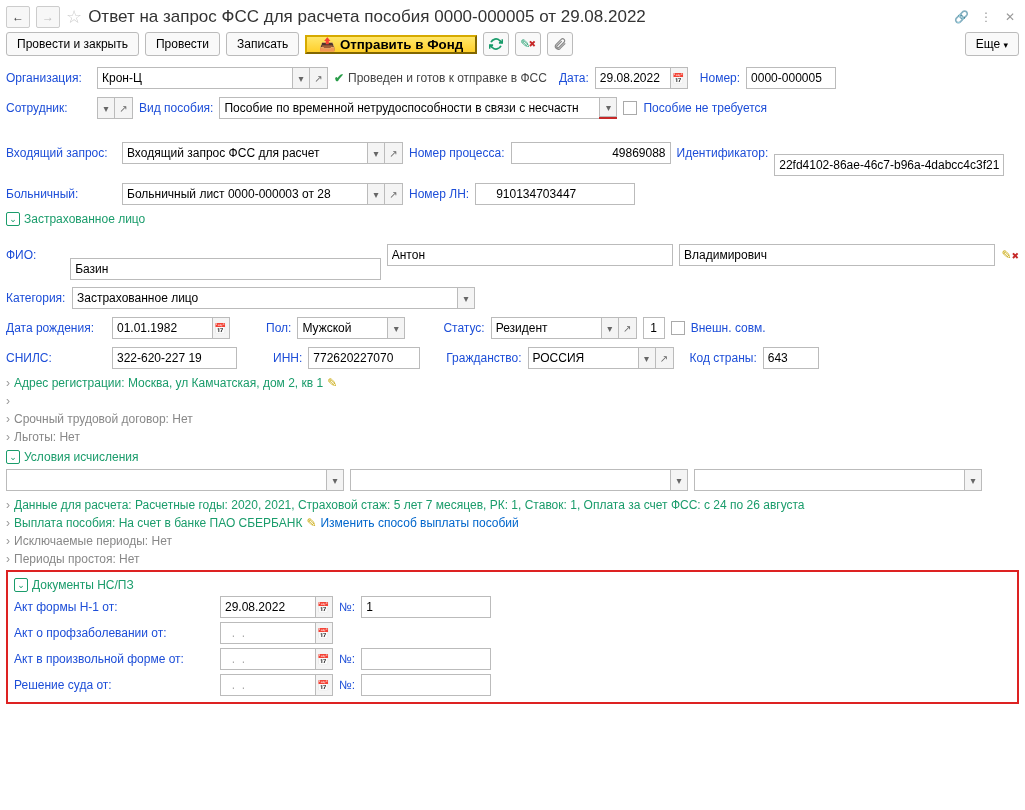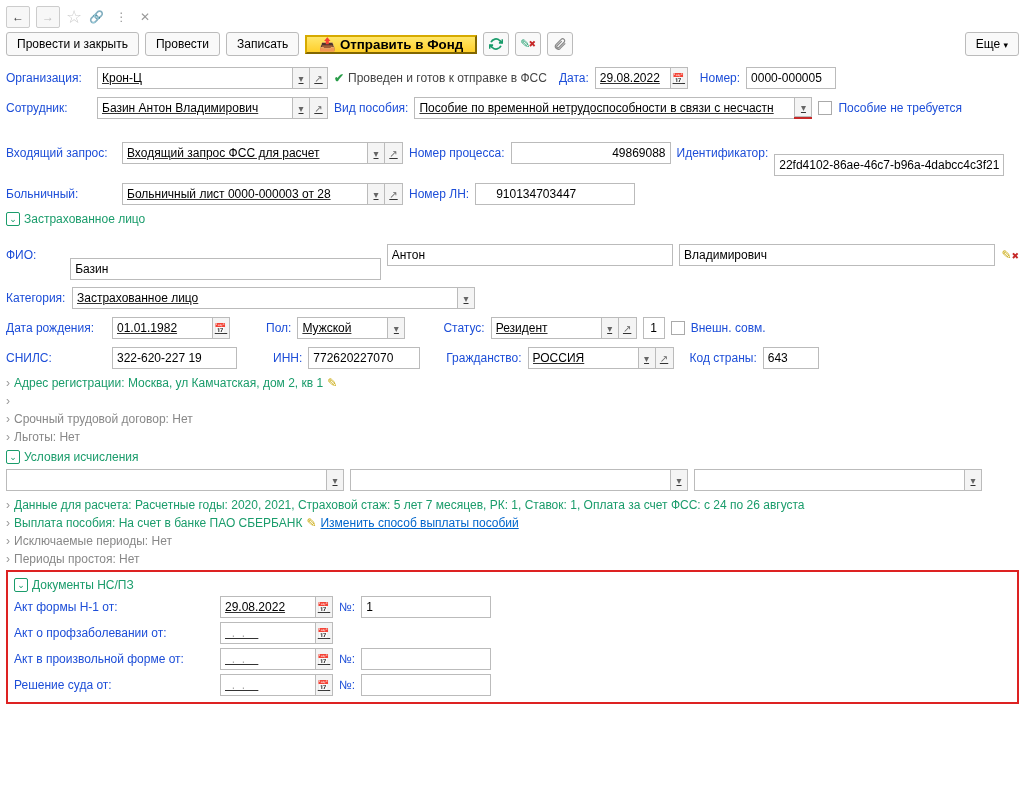--- a/index.html
+++ b/index.html
@@ -10,50 +10,51 @@
   .star { font-size: 18px; color: #ccc; cursor: pointer; }
   .title { font-size: 17px; color: #333; flex: 1; }
   .ico-sm { width: 18px; height: 18px; color: #999; cursor: pointer; display: flex; align-items: center; justify-content: center; }
   .toolbar { display: flex; align-items: center; gap: 6px; margin-bottom: 10px; }
   .btn { height: 24px; padding: 0 10px; border: 1px solid #bbb; background: #f9f9f9; cursor: pointer; border-radius: 3px; font-size: 12px; }
   .btn-yellow { background: linear-gradient(#ffe76b,#ffcf2a); border-color: #d6aa00; font-weight: bold; padding: 0 12px; display: flex; align-items: center; gap: 4px; }
   .btn-icon { width: 26px; height: 24px; border: 1px solid #bbb; background: #f9f9f9; display: flex; align-items: center; justify-content: center; cursor: pointer; border-radius: 3px; }
   .row { display: flex; align-items: center; gap: 6px; margin-bottom: 6px; min-height: 24px; }
   .lbl { color: #1d4ed8; white-space: nowrap; }
   .input { height: 22px; border: 1px solid #bbb; padding: 0 4px; font-size: 12px; background: #fff; }
-  .sel-wrap { display: flex; height: 22px; text-decoration: underline; }
+  .sel-wrap { display: flex; height: 22px; }
   .sel-wrap .input { border-right: none; }
   .sel-btn { width: 18px; border: 1px solid #bbb; background: #f4f4f4; display: flex; align-items: center; justify-content: center; cursor: pointer; font-size: 10px; color: #666; }
   .sel-btn + .sel-btn { border-left: none; }
   .check-status { color: #444; display: flex; align-items: center; gap: 4px; }
   .checkmark { color: #2a9d4a; font-weight: bold; }
   .underline-red { border-bottom: 2px solid #c62828; }
   .chk { width: 14px; height: 14px; border: 1px solid #aaa; }
   .group-hdr { display: flex; align-items: center; gap: 4px; color: #1a9c6b; margin: 6px 0 4px; cursor: pointer; }
   .group-hdr .chev { width: 14px; height: 14px; border: 1px solid #1a9c6b; border-radius: 2px; display: flex; align-items: center; justify-content: center; font-size: 9px; color: #1a9c6b; }
   .group-hdr.closed .chev, .chev.closed { color: #999; border-color: #ccc; }
   .gray-line { color: #888; display: flex; align-items: center; gap: 4px; margin: 4px 0; }
   .green-line { color: #1a9c6b; display: flex; align-items: center; gap: 4px; margin: 4px 0; }
-  .link { color: #0066cc; text-decoration: underline; cursor: pointer; }
+  .link { color: #0066cc; cursor: pointer; }
   .pencil { color: #c7a500; cursor: pointer; }
   .red-box { border: 2px solid #d22; padding: 6px 6px 2px; margin-top: 4px; }
   .spacer { flex: 1; }
   .input.ralign { text-align: right; }
   svg { display: block; }
   .green-ico { color: #1a9c6b; }
   .red-ico { color: #c62828; }
   .irow { display: flex; align-items: center; gap: 6px; margin-bottom: 4px; }
 </style>
 </head>
 <body>
 
 <div class="top-row">
   <div class="nav-btn">←</div>
   <div class="nav-btn disabled">→</div>
   <span class="star">☆</span>
+  <div class="title">Ответ на запрос ФСС для расчета пособия 0000-000005 от 29.08.2022</div>
   <span class="ico-sm">🔗</span>
   <span class="ico-sm">⋮</span>
   <span class="ico-sm">✕</span>
 </div>
 
 <div class="toolbar">
   <button class="btn">Провести и закрыть</button>
   <button class="btn">Провести</button>
   <button class="btn">Записать</button>
   <button class="btn-yellow">
@@ -95,21 +96,20 @@
     <input class="input" style="width: 75px;" value="29.08.2022">
     <div class="sel-btn">📅</div>
   </div>
   <span class="lbl" style="margin-left:6px">Номер:</span>
   <input class="input" style="width: 90px;" value="0000-000005">
 </div>
 
 <div class="row">
   <span class="lbl" style="width:85px">Сотрудник:</span>
   <div class="sel-wrap">
-    <input class="input" style="width: 195px;" value="Базин Антон Владимирович">
     <div class="sel-btn">▾</div>
     <div class="sel-btn">↗</div>
   </div>
   <span class="lbl">Вид пособия:</span>
   <div class="sel-wrap underline-red" style="flex:0 0 auto">
     <input class="input" style="width: 380px;" value="Пособие по временной нетрудоспособности в связи с несчастн">
     <div class="sel-btn">▾</div>
   </div>
   <div class="chk"></div>
   <span class="lbl">Пособие не требуется</span>

